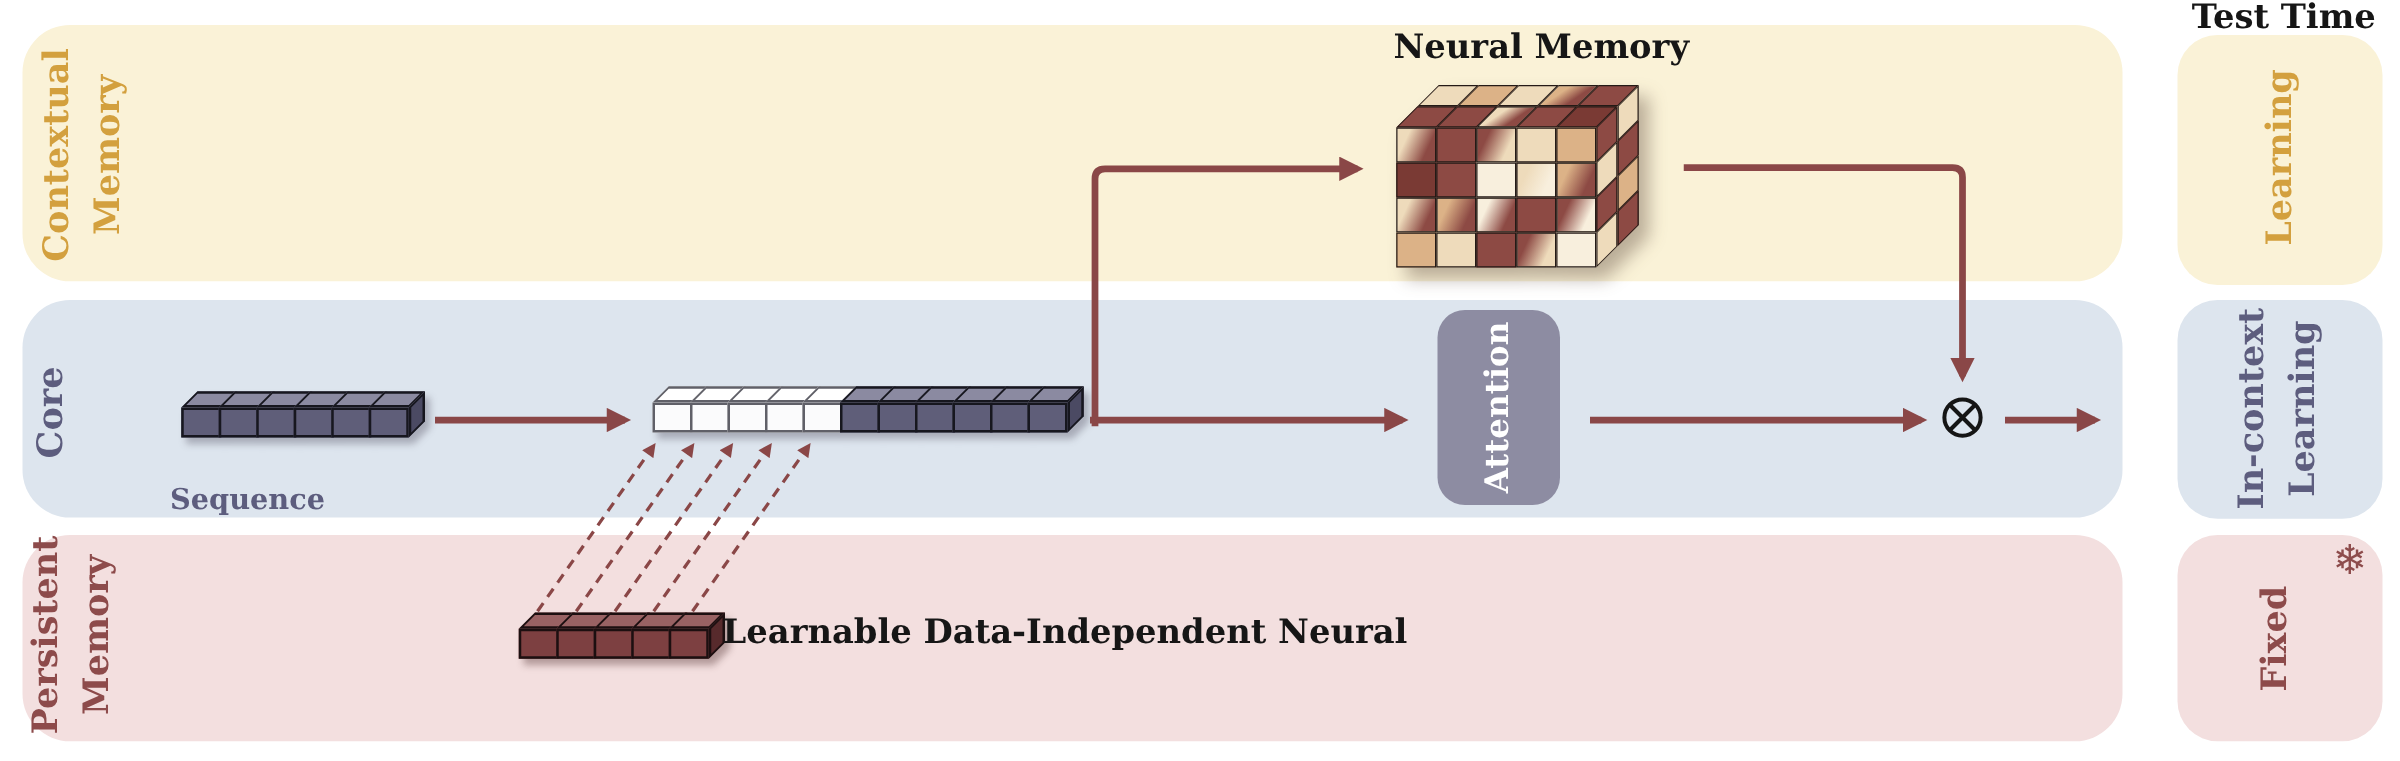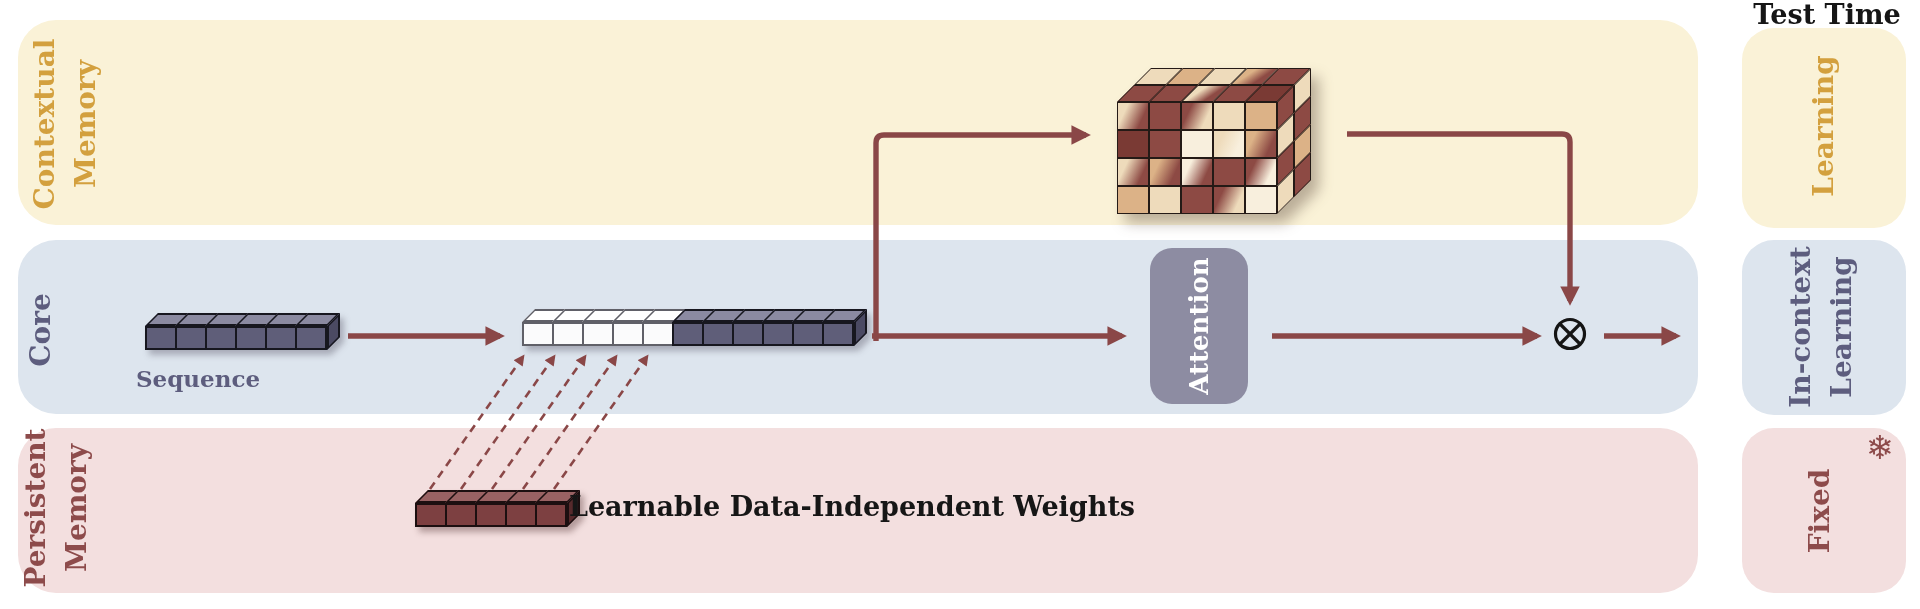--- a/index.html
+++ b/index.html
@@ -69,28 +69,29 @@
     <span style="display:block">Contextual</span>
     <span style="display:block">Memory</span>
   </div>
   <div class="vlabel slate" style="left:41px;top:330px">Core</div>
   <div class="vlabel maroon" style="left:57px;top:508px">
     <span style="display:block">Persistent</span>
     <span style="display:block">Memory</span>
   </div>
 
   <div class="cube-row" style="left:145px;top:326px"><span class="cube first" style="--face: #5f5e79; --ctop: #8b8aa1; --side: #4b4a63; --edge: #17171f;"></span><span class="cube" style="--face: #5f5e79; --ctop: #8b8aa1; --side: #4b4a63; --edge: #17171f;"></span><span class="cube" style="--face: #5f5e79; --ctop: #8b8aa1; --side: #4b4a63; --edge: #17171f;"></span><span class="cube" style="--face: #5f5e79; --ctop: #8b8aa1; --side: #4b4a63; --edge: #17171f;"></span><span class="cube" style="--face: #5f5e79; --ctop: #8b8aa1; --side: #4b4a63; --edge: #17171f;"></span><span class="cube last" style="--face: #5f5e79; --ctop: #8b8aa1; --side: #4b4a63; --edge: #17171f;"></span></div>
-  <div class="htext seq-label slate" style="left:198px;top:378px">Sequence</div>
+  <div class="htext seq-label slate" style="left:198px;top:400px">Sequence</div>
 
   <div class="cube-row" style="left:522px;top:322px"><span class="cube first" style="--face: #fbfbfc; --ctop: #ffffff; --side: #e9e9ee; --edge: #606068;"></span><span class="cube" style="--face: #fbfbfc; --ctop: #ffffff; --side: #e9e9ee; --edge: #606068;"></span><span class="cube" style="--face: #fbfbfc; --ctop: #ffffff; --side: #e9e9ee; --edge: #606068;"></span><span class="cube" style="--face: #fbfbfc; --ctop: #ffffff; --side: #e9e9ee; --edge: #606068;"></span><span class="cube" style="--face: #fbfbfc; --ctop: #ffffff; --side: #e9e9ee; --edge: #606068;"></span><span class="cube" style="--face: #5f5e79; --ctop: #8b8aa1; --side: #4b4a63; --edge: #17171f;"></span><span class="cube" style="--face: #5f5e79; --ctop: #8b8aa1; --side: #4b4a63; --edge: #17171f;"></span><span class="cube" style="--face: #5f5e79; --ctop: #8b8aa1; --side: #4b4a63; --edge: #17171f;"></span><span class="cube" style="--face: #5f5e79; --ctop: #8b8aa1; --side: #4b4a63; --edge: #17171f;"></span><span class="cube" style="--face: #5f5e79; --ctop: #8b8aa1; --side: #4b4a63; --edge: #17171f;"></span><span class="cube last" style="--face: #5f5e79; --ctop: #8b8aa1; --side: #4b4a63; --edge: #17171f;"></span></div>
 
   <div class="attention">
     <span>Attention</span>
   </div>
 
+  <div class="htext title-text blacktext" style="left:1233px;top:38px">Neural Memory</div>
   <div class="nm">
     <div class="nm-top" id="nm-top">
         <div class="nm-cell" style="background: rgb(238, 219, 187);"></div>
         <div class="nm-cell" style="background: rgb(220, 178, 135);"></div>
         <div class="nm-cell" style="background: rgb(238, 219, 187);"></div>
         <div class="nm-cell" style="background: linear-gradient(115deg, rgb(220, 178, 135) 25%, rgb(141, 74, 68) 75%);"></div>
         <div class="nm-cell" style="background: rgb(141, 74, 68);"></div>
         <div class="nm-cell" style="background: rgb(141, 74, 68);"></div>
         <div class="nm-cell" style="background: rgb(141, 74, 68);"></div>
         <div class="nm-cell" style="background: linear-gradient(115deg, rgb(238, 219, 187) 25%, rgb(141, 74, 68) 75%);"></div>
@@ -125,21 +126,21 @@
         <div class="nm-cell" style="background: linear-gradient(115deg, rgb(141, 74, 68) 25%, rgb(248, 239, 221) 75%);"></div>
         <div class="nm-cell" style="background: rgb(220, 178, 135);"></div>
         <div class="nm-cell" style="background: rgb(238, 219, 187);"></div>
         <div class="nm-cell" style="background: rgb(141, 74, 68);"></div>
         <div class="nm-cell" style="background: linear-gradient(115deg, rgb(141, 74, 68) 25%, rgb(238, 219, 187) 75%);"></div>
         <div class="nm-cell" style="background: rgb(248, 239, 221);"></div>
       </div>
   </div>
 
   <div class="cube-row" style="left:415px;top:503px;filter:drop-shadow(4px 5px 3px rgba(60,25,25,.35))"><span class="cube first" style="--face: #7d4041; --ctop: #996263; --side: #572a2c; --edge: #1c0f10;"></span><span class="cube" style="--face: #7d4041; --ctop: #996263; --side: #572a2c; --edge: #1c0f10;"></span><span class="cube" style="--face: #7d4041; --ctop: #996263; --side: #572a2c; --edge: #1c0f10;"></span><span class="cube" style="--face: #7d4041; --ctop: #996263; --side: #572a2c; --edge: #1c0f10;"></span><span class="cube last" style="--face: #7d4041; --ctop: #996263; --side: #572a2c; --edge: #1c0f10;"></span></div>
-  <div class="htext title-text blacktext" style="left:852px;top:506px">Learnable Data-Independent Weights</div>
+  <div class="htext title-text blacktext" style="left:852px;top:506px">Learnable Data-Independent Neural</div>
 
   <div class="htext title-text blacktext" style="left:1827px;top:14px">Test Time</div>
   <section class="rbox yellow"></section>
   <div class="vlabel gold" style="left:1824px;top:126px">Learning</div>
   <section class="rbox blue"></section>
   <div class="vlabel slate" style="left:1822px;top:327px">
     <span style="display:block">In-context</span>
     <span style="display:block">Learning</span>
   </div>
   <section class="rbox pink"></section>

